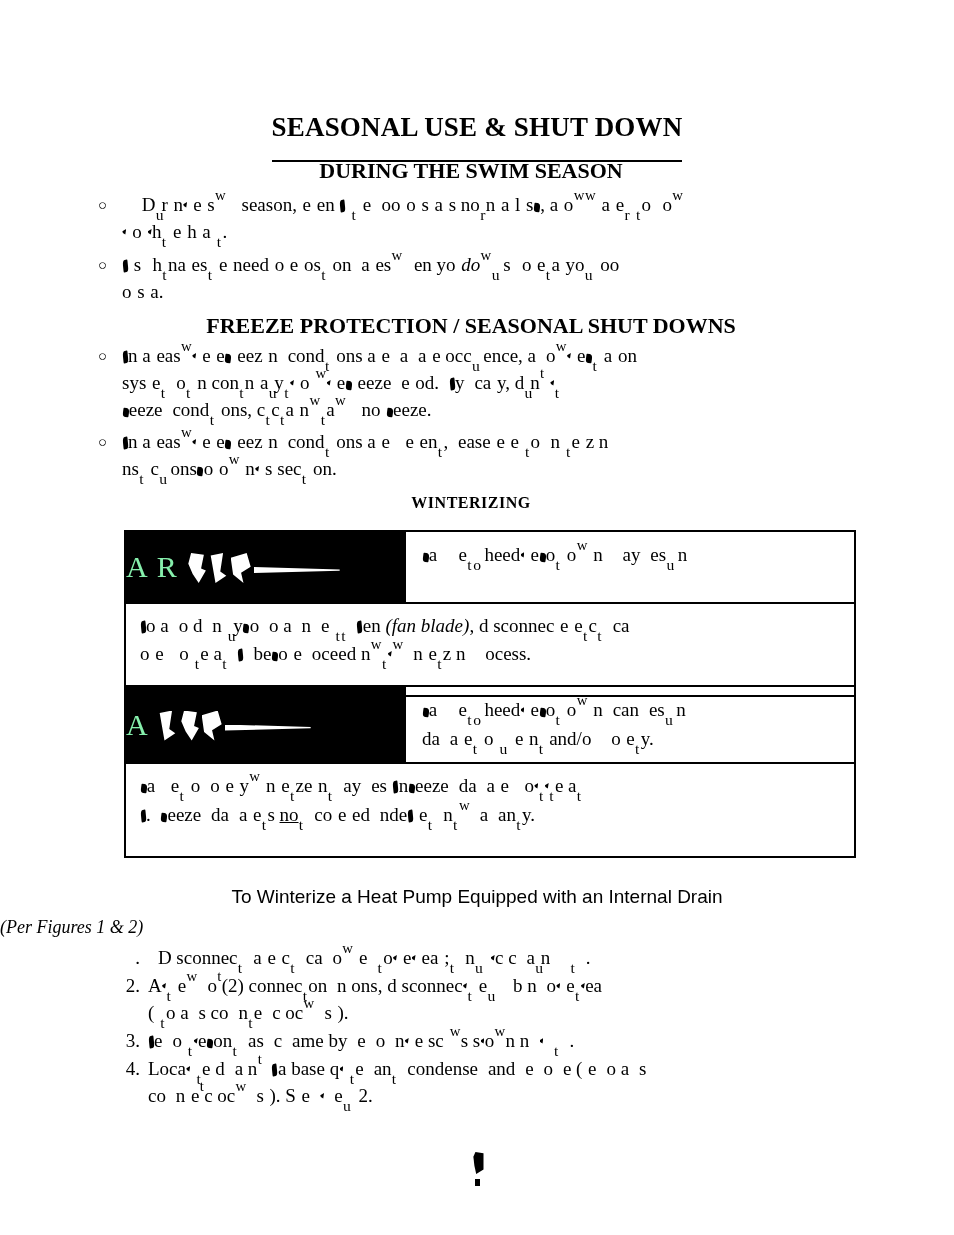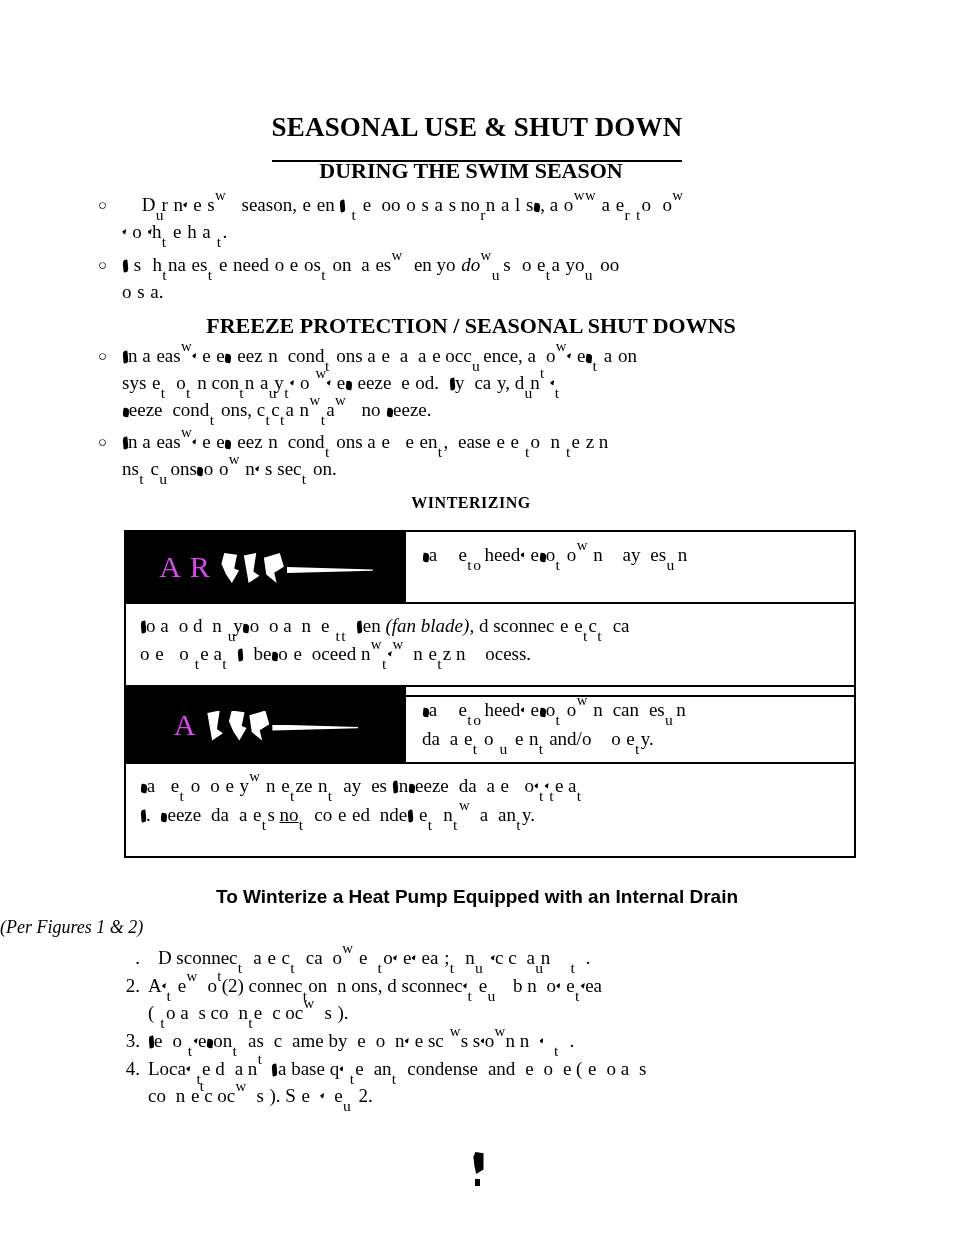--- a/index.html
+++ b/index.html
@@ -49,21 +49,21 @@
   .sec-head.h2 { top: 313px; font-size: 22px; }
   .sec-head.h3 { top: 494px; font-size: 16px; letter-spacing: 0.5px; }
 
   .sub-head-sans {
     position: absolute;
     left: 0; right: 0;
     top: 886px;
     text-align: center;
     font-family: "Liberation Sans", "DejaVu Sans", sans-serif;
     font-size: 19px;
-    font-weight: bold;
+    font-weight: normal;
   }
   .sub-head-ital {
     position: absolute;
     left: 0; right: 0;
     top: 917px;
     text-align: left;
     font-size: 18px;
     font-style: italic;
   }
 
@@ -164,22 +164,21 @@
     background: #000000;
     position: relative;
     min-height: 70px;
   }
   
   .banner-word {
     position: absolute;
     left: 0; right: 0;
     top: 50%;
     transform: translateY(-50%);
-    text-align: center;
-    color: #d946ef;
+    color: #86efac;
     font-size: 30px;
     font-weight: normal;
     letter-spacing: 9px;
     white-space: nowrap;
     font-family: "Liberation Serif", "DejaVu Serif", serif;
   }
   .banner-word .wb {       
     display: inline-block;
     width: 20px;
     height: 30px;

